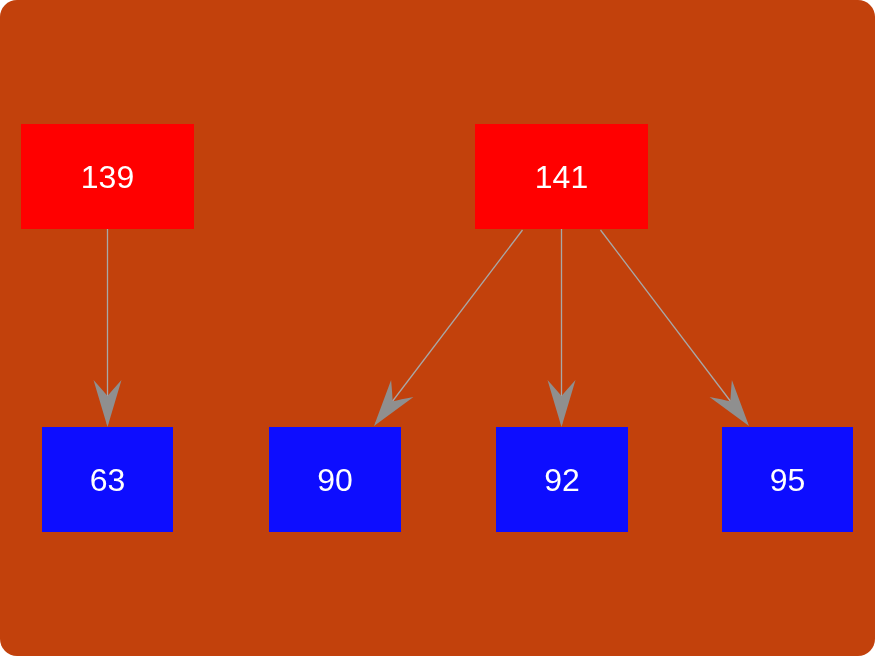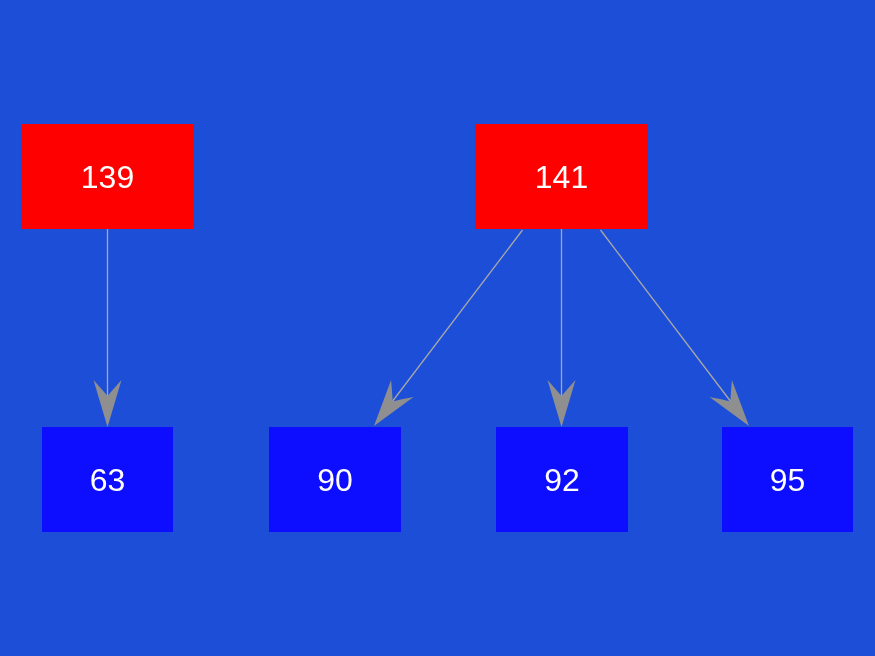--- a/index.html
+++ b/index.html
@@ -7,21 +7,22 @@
     padding: 0;
     background: #ffffff;
     width: 875px;
     height: 656px;
     overflow: hidden;
   }
   .canvas {
     position: relative;
     width: 875px;
     height: 656px;
-    background: #1d4ed8;
+    background: #c2410c;
+    border-radius: 17px;
   }
   svg text {
     font-family: "Liberation Sans", sans-serif;
     font-size: 32px;
     fill: #ffffff;
   }
   svg .edge-line {
     stroke-width: 1.3px;
     fill: none;
   }

